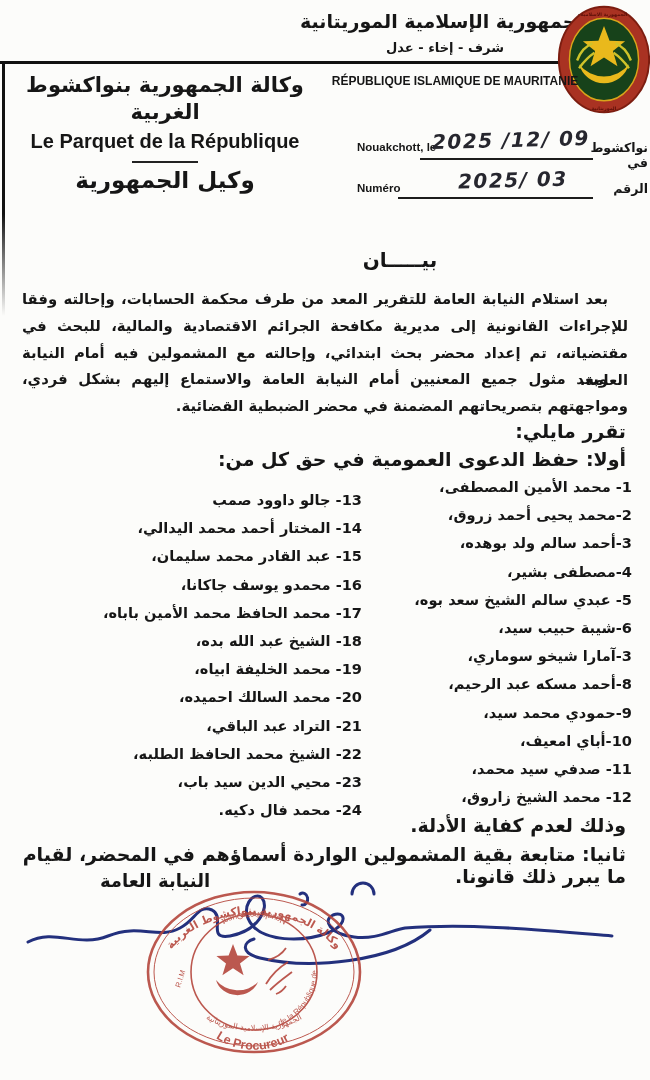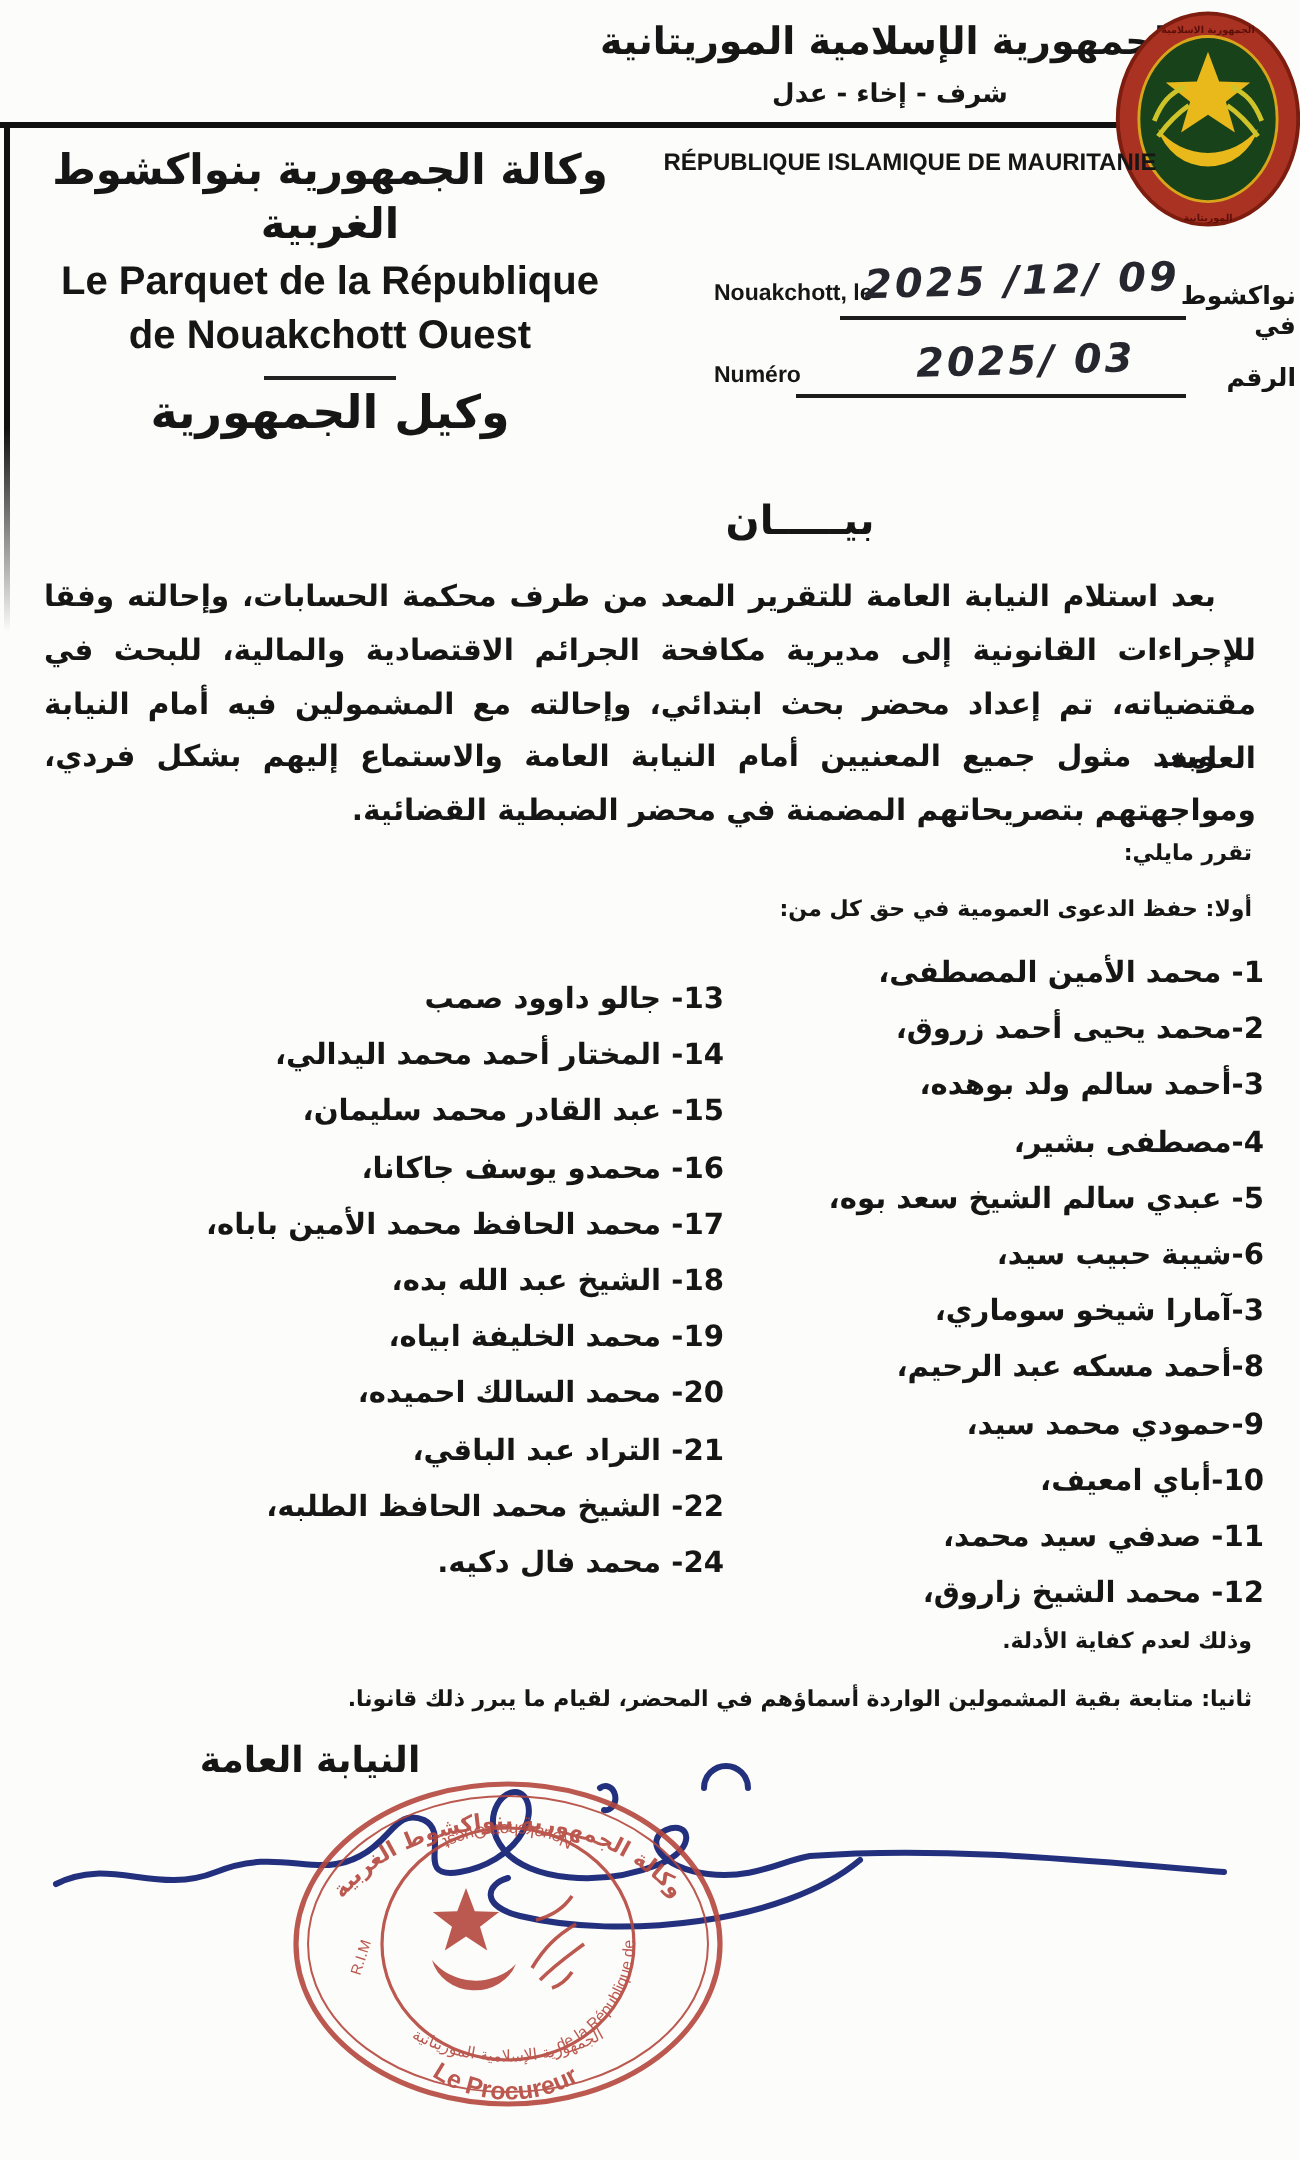--- a/index.html
+++ b/index.html
@@ -30,21 +30,21 @@
   .rep-motto{top:91px; left:330px; width:250px; text-align:center; font-size:11px; font-weight:700;}
   .ref-label{font-size:11.5px; font-weight:700; font-family:"Liberation Sans", sans-serif;}
   .ref-label-ar{font-size:12.5px; font-weight:700;}
   .u-line{height:2px; background:#1c1c1c;}
   .hand{font-style:italic; font-weight:600; color:#26262e; font-size:20px; letter-spacing:1.5px; transform:rotate(-1.5deg);}
   
   .doc-title{top:248px; left:295px; width:210px; text-align:center; font-size:20px; font-weight:700;}
   .para{right:22px; width:606px; text-align:justify; text-align-last:right; direction:rtl;
         font-size:14.8px; font-weight:700; line-height:1.82;}
   .indent{text-indent:20px;}
-  .line-ar{direction:rtl; text-align:right; font-size:11px; font-weight:700;}
+  .line-ar{direction:rtl; text-align:right; font-size:19px; font-weight:700;}
   .names{display:flex; flex-direction:column;}
   .names .row{direction:rtl; text-align:right; font-size:14.6px; font-weight:700; height:28.2px; line-height:28.2px; white-space:nowrap;}
   .sig-title{top:870px; left:95px; width:120px; text-align:center; font-size:18px; font-weight:700;}
   .sig-svg{top:868px; left:0; width:650px; height:135px;}
   .stamp-svg{top:888px; left:140px; width:228px; height:168px; opacity:0.9;}
 </style>
 </head>
 <body>
 
 <div class="page">
@@ -67,21 +67,20 @@
     </g>
     <g fill="#5c0f08" font-size="5" font-weight="700" font-family="DejaVu Sans, sans-serif">
       <text x="50" y="12" text-anchor="middle">الجمهورية الاسلامية</text>
       <text x="50" y="110" text-anchor="middle">الموريتانية</text>
     </g>
   </svg>
 
   <div class="abs lh">
     <div class="lh-ar1 ar">وكالة الجمهورية بنواكشوط الغربية</div>
     <div class="lh-fr1 fr">Le Parquet de la République</div>
-    <div class="lh-fr1 fr">de Nouakchott Ouest</div>
     <div class="lh-div"></div>
     <div class="lh-ar2 ar">وكيل الجمهورية</div>
   </div>
 
   <div class="abs rep fr">RÉPUBLIQUE ISLAMIQUE DE MAURITANIE</div>
 
   <div class="abs ref-label" style="top:141px; left:357px;">Nouakchott, le</div>
   <div class="abs hand" style="top:128px; left:432px;">2025 /12/ 09</div>
   <div class="abs u-line" style="top:158px; left:420px; width:173px;"></div>
   <div class="abs ref-label-ar ar" style="top:140px; left:594px; width:54px;">نواكشوط في</div>
@@ -120,20 +119,21 @@
   <div class="row">13- جالو داوود صمب</div>
       <div class="row">14- المختار أحمد محمد اليدالي،</div>
       <div class="row">15- عبد القادر محمد سليمان،</div>
       <div class="row">16- محمدو يوسف جاكانا،</div>
       <div class="row">17- محمد الحافظ محمد الأمين باباه،</div>
       <div class="row">18- الشيخ عبد الله بده،</div>
       <div class="row">19- محمد الخليفة ابياه،</div>
       <div class="row">20- محمد السالك احميده،</div>
       <div class="row">21- التراد عبد الباقي،</div>
       <div class="row">22- الشيخ محمد الحافظ الطلبه،</div>
+      <div class="row">23- محيي الدين سيد باب،</div>
       <div class="row">24- محمد فال دكيه.</div>
     </div>
 
   <div class="abs line-ar" style="top:814px; right:24px;">وذلك لعدم كفاية الأدلة.</div>
   <div class="abs line-ar" style="top:843px; right:24px;">ثانيا: متابعة بقية المشمولين الواردة أسماؤهم في المحضر، لقيام ما يبرر ذلك قانونا.</div>
 
   <div class="abs sig-title ar">النيابة العامة</div>
 
   <svg class="abs sig-svg" viewBox="0 0 650 135">
     <g stroke="#23307d" stroke-width="3" fill="none" stroke-linecap="round" stroke-linejoin="round">

